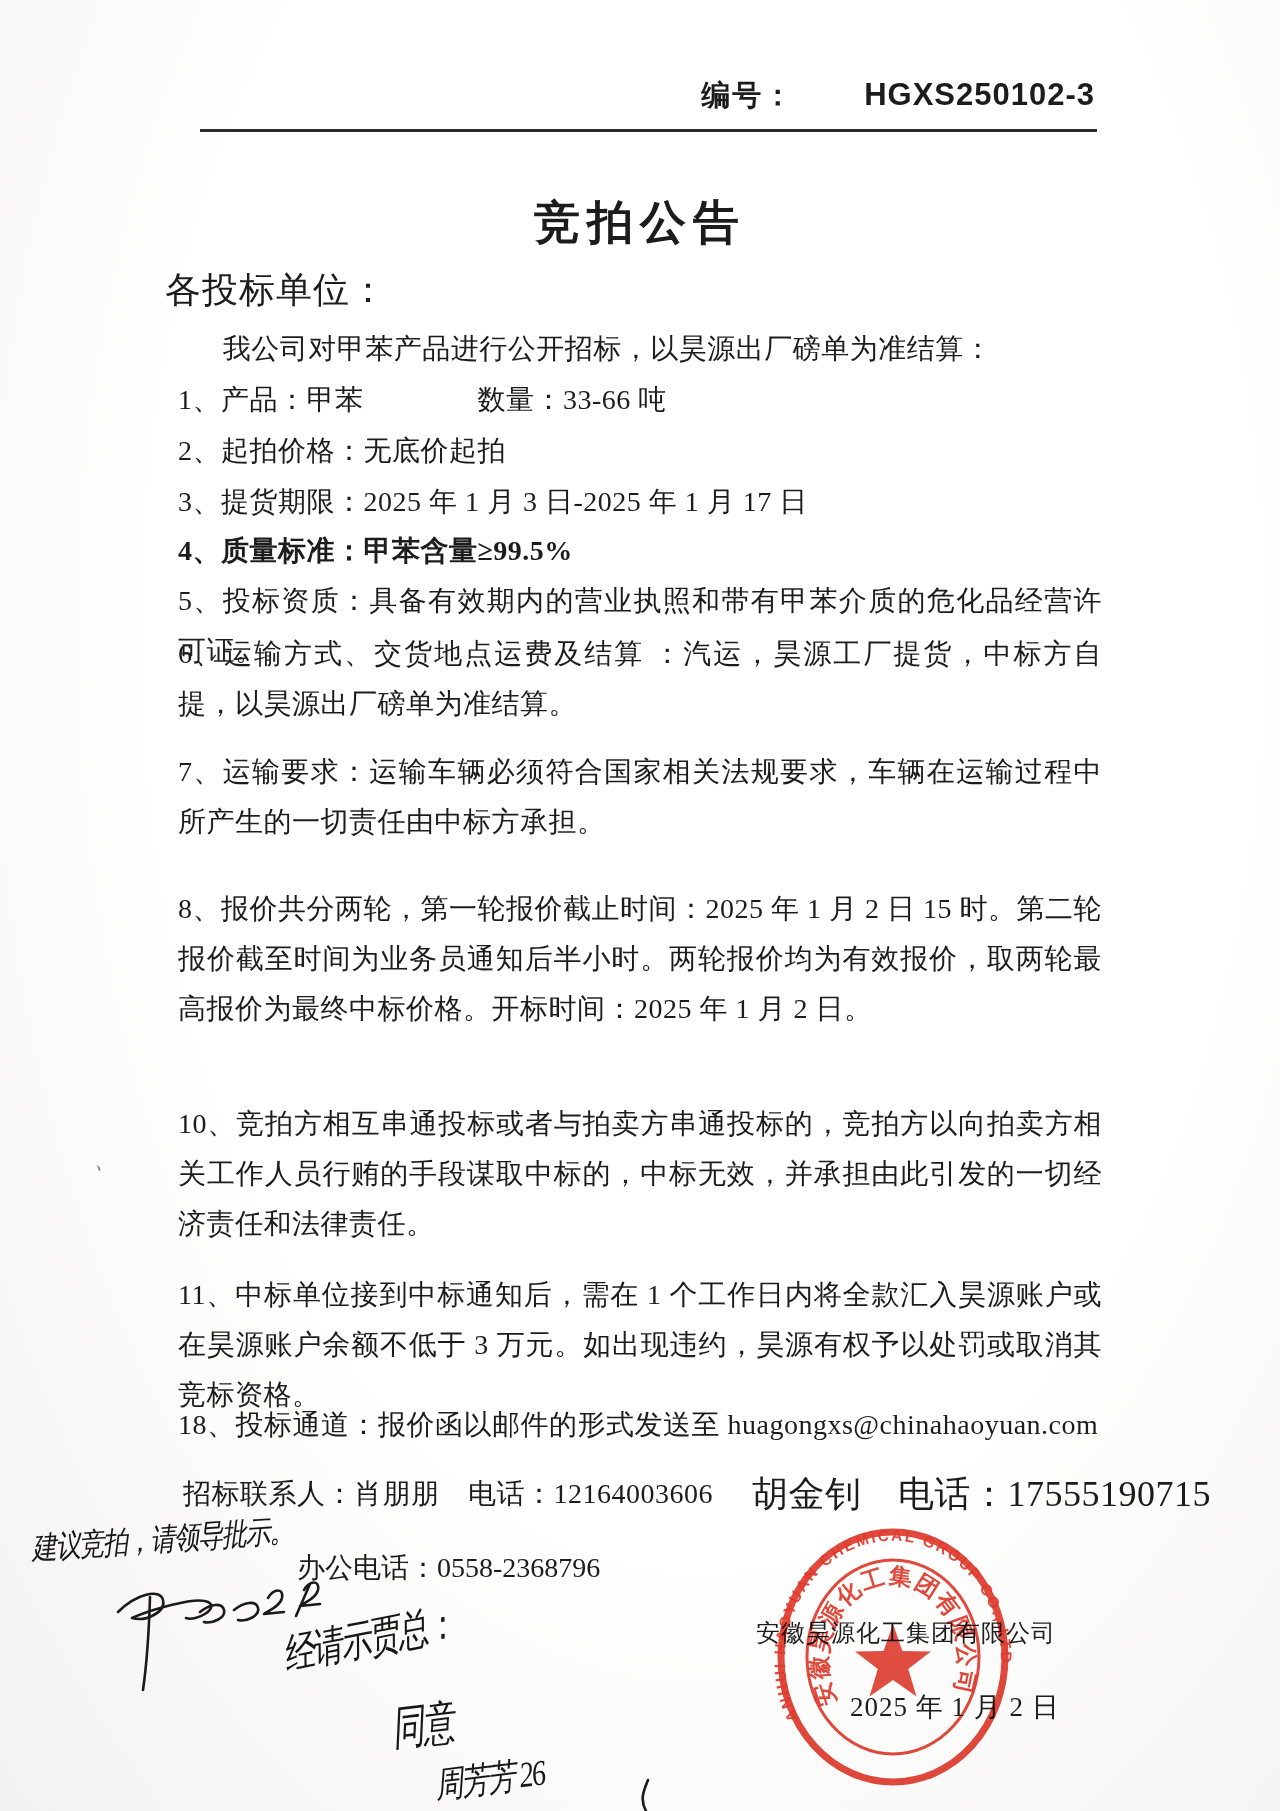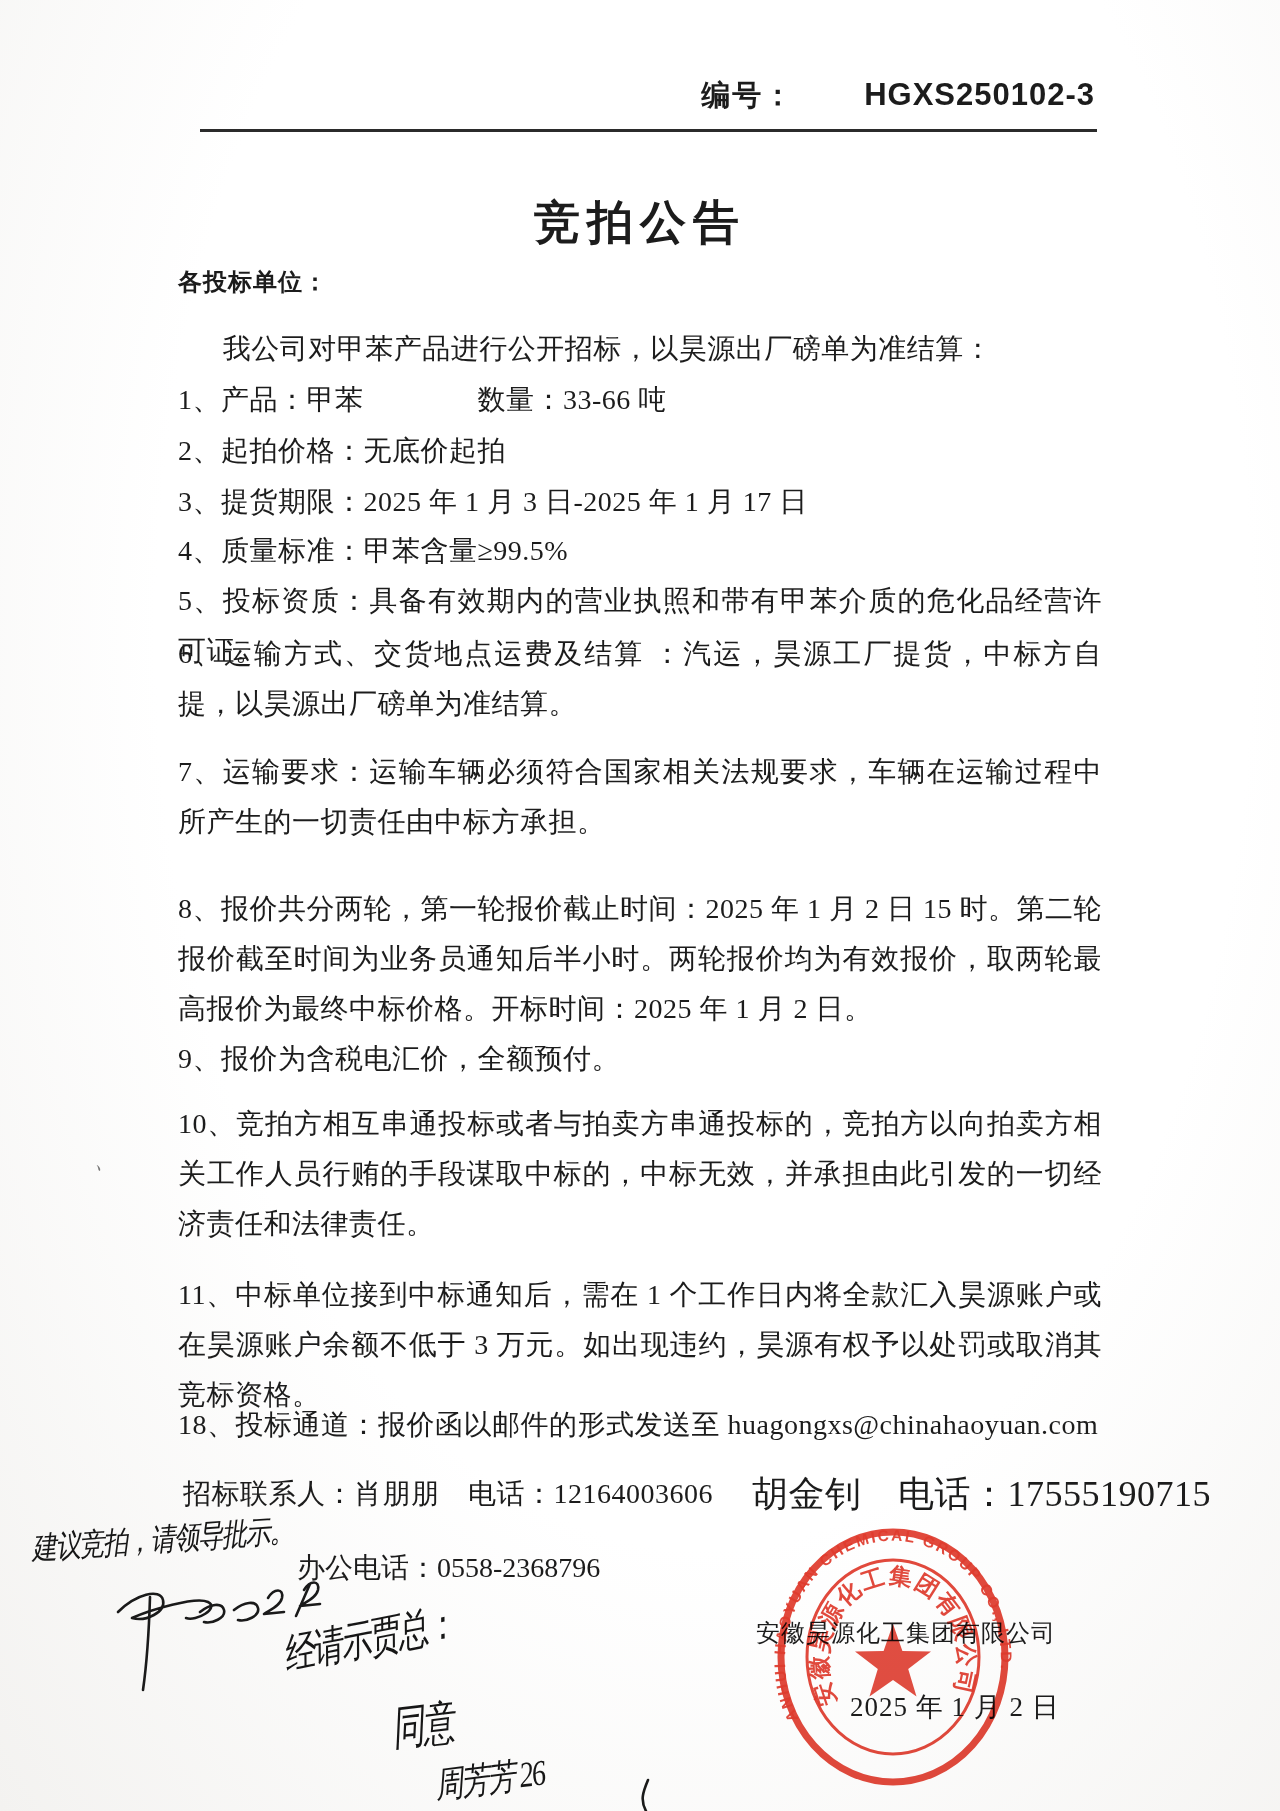--- a/index.html
+++ b/index.html
@@ -21,32 +21,32 @@
   .doc-no .num{font-size:31px;font-weight:700;font-family:"Liberation Sans","DejaVu Sans",sans-serif;letter-spacing:1px;margin-left:40px;}
   .head-rule{
     position:absolute;left:200px;top:129px;width:897px;height:3px;
     background:#2b2b2b;
   }
   .title{
     position:absolute;left:40px;top:192px;width:1200px;
     text-align:center;font-size:46px;font-weight:700;letter-spacing:7px;
   }
   .salutation{
-    position:absolute;left:178px;top:266px;
-    font-size:24px;font-weight:700;letter-spacing:1px;
+    position:absolute;left:165px;top:266px;
+    font-size:36px;font-weight:400;letter-spacing:1px;
   }
   .intro{
     position:absolute;left:178px;top:324px;width:924px;
     font-size:28px;line-height:50px;text-indent:1.6em;letter-spacing:.5px;
   }
   .item{
     position:absolute;left:178px;width:924px;
     font-size:28px;line-height:50px;text-align:justify;letter-spacing:.5px;
   }
-  .it1{top:375px;} .it2{top:426px;} .it3{top:477px;} .it4{top:526px;}
+  .it1{top:375px;} .it2{top:426px;} .it3{top:477px;} .it4{top:526px;font-weight:bold;}
   .it5{top:576px;} .it6{top:629px;} .it7{top:747px;} .it8{top:884px;}
   .it9{top:1034px;} .it10{top:1099px;} .it11{top:1270px;} .it12{top:1400px;}
   .contacts-left{position:absolute;left:183px;top:1474px;font-size:28px;line-height:40px;letter-spacing:.5px;}
   .contacts-right{position:absolute;left:752px;top:1474px;font-size:36px;line-height:40px;letter-spacing:.5px;}
   .office-phone{position:absolute;left:297px;top:1548px;font-size:28px;line-height:40px;}
   .sig-company{position:absolute;left:756px;top:1617px;font-size:24px;letter-spacing:1px;z-index:2;}
   .sig-date{position:absolute;left:850px;top:1689px;font-size:27px;letter-spacing:1px;z-index:2;}
   
   .hw{position:absolute;font-style:italic;color:#161616;white-space:nowrap;z-index:3;}
   .hw1{left:30px;top:1528px;font-size:31px;letter-spacing:-2px;transform:rotate(-4deg) scaleX(.82);transform-origin:left top;}
@@ -75,21 +75,20 @@
   <div class="intro">我公司对甲苯产品进行公开招标，以昊源出厂磅单为准结算：</div>
 
   <div class="item it1">1、产品：甲苯　　　　数量：33-66 吨</div>
   <div class="item it2">2、起拍价格：无底价起拍</div>
   <div class="item it3">3、提货期限：2025 年 1 月 3 日-2025 年 1 月 17 日</div>
   <div class="item it4">4、质量标准：甲苯含量≥99.5%</div>
   <div class="item it5">5、投标资质：具备有效期内的营业执照和带有甲苯介质的危化品经营许可证。</div>
   <div class="item it6">6、运输方式、交货地点运费及结算 ：汽运，昊源工厂提货，中标方自提，以昊源出厂磅单为准结算。</div>
   <div class="item it7">7、运输要求：运输车辆必须符合国家相关法规要求，车辆在运输过程中所产生的一切责任由中标方承担。</div>
   <div class="item it8">8、报价共分两轮，第一轮报价截止时间：2025 年 1 月 2 日 15 时。第二轮报价截至时间为业务员通知后半小时。两轮报价均为有效报价，取两轮最高报价为最终中标价格。开标时间：2025 年 1 月 2 日。</div>
-  <div class="item it9">9、报价为含税电汇价，全额预付。</div>
   <div class="item it10">10、竞拍方相互串通投标或者与拍卖方串通投标的，竞拍方以向拍卖方相关工作人员行贿的手段谋取中标的，中标无效，并承担由此引发的一切经济责任和法律责任。</div>
   <div class="item it11">11、中标单位接到中标通知后，需在 1 个工作日内将全款汇入昊源账户或在昊源账户余额不低于 3 万元。如出现违约，昊源有权予以处罚或取消其竞标资格。</div>
   <div class="item it12">18、投标通道：报价函以邮件的形式发送至 huagongxs@chinahaoyuan.com</div>
 
   <div class="contacts-left">招标联系人：肖朋朋　电话：12164003606</div>
   <div class="contacts-right">胡金钊　电话：17555190715</div>
   <div class="office-phone">办公电话：0558-2368796</div>
 
   <div class="sig-company">安徽昊源化工集团有限公司</div>
   <div class="sig-date">2025 年 1 月 2 日</div>

